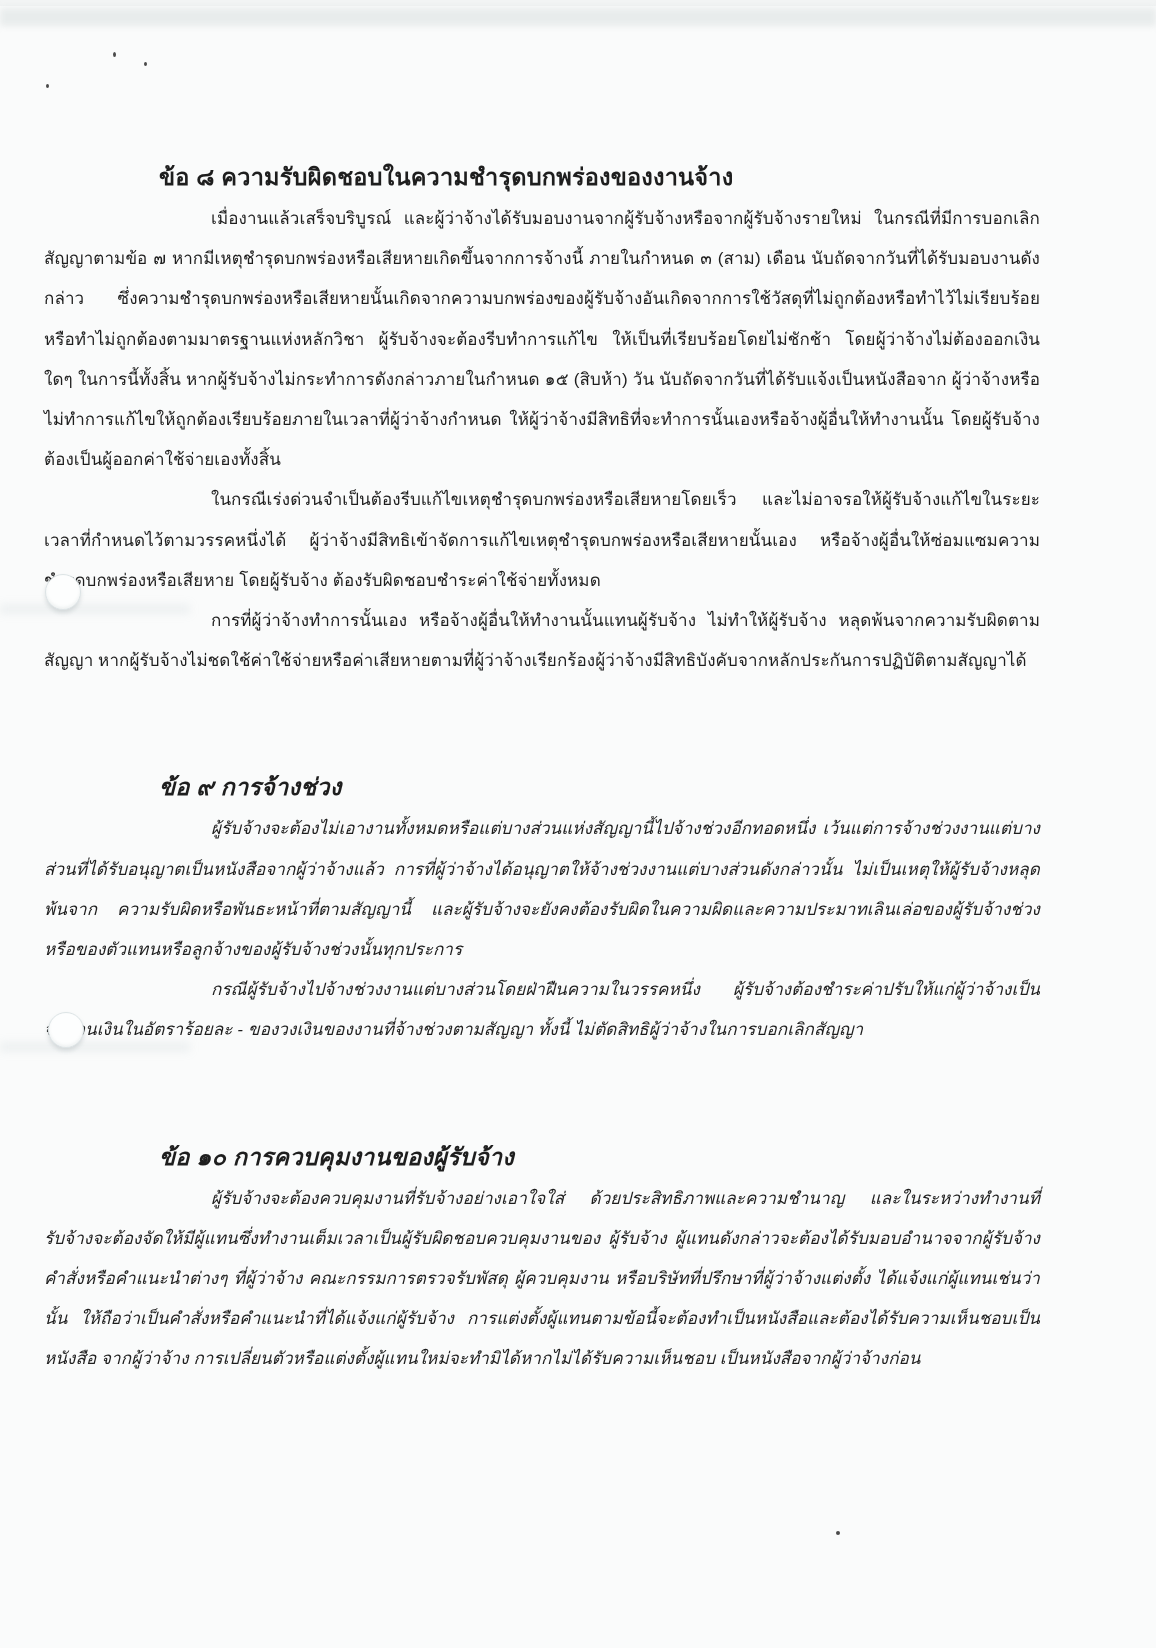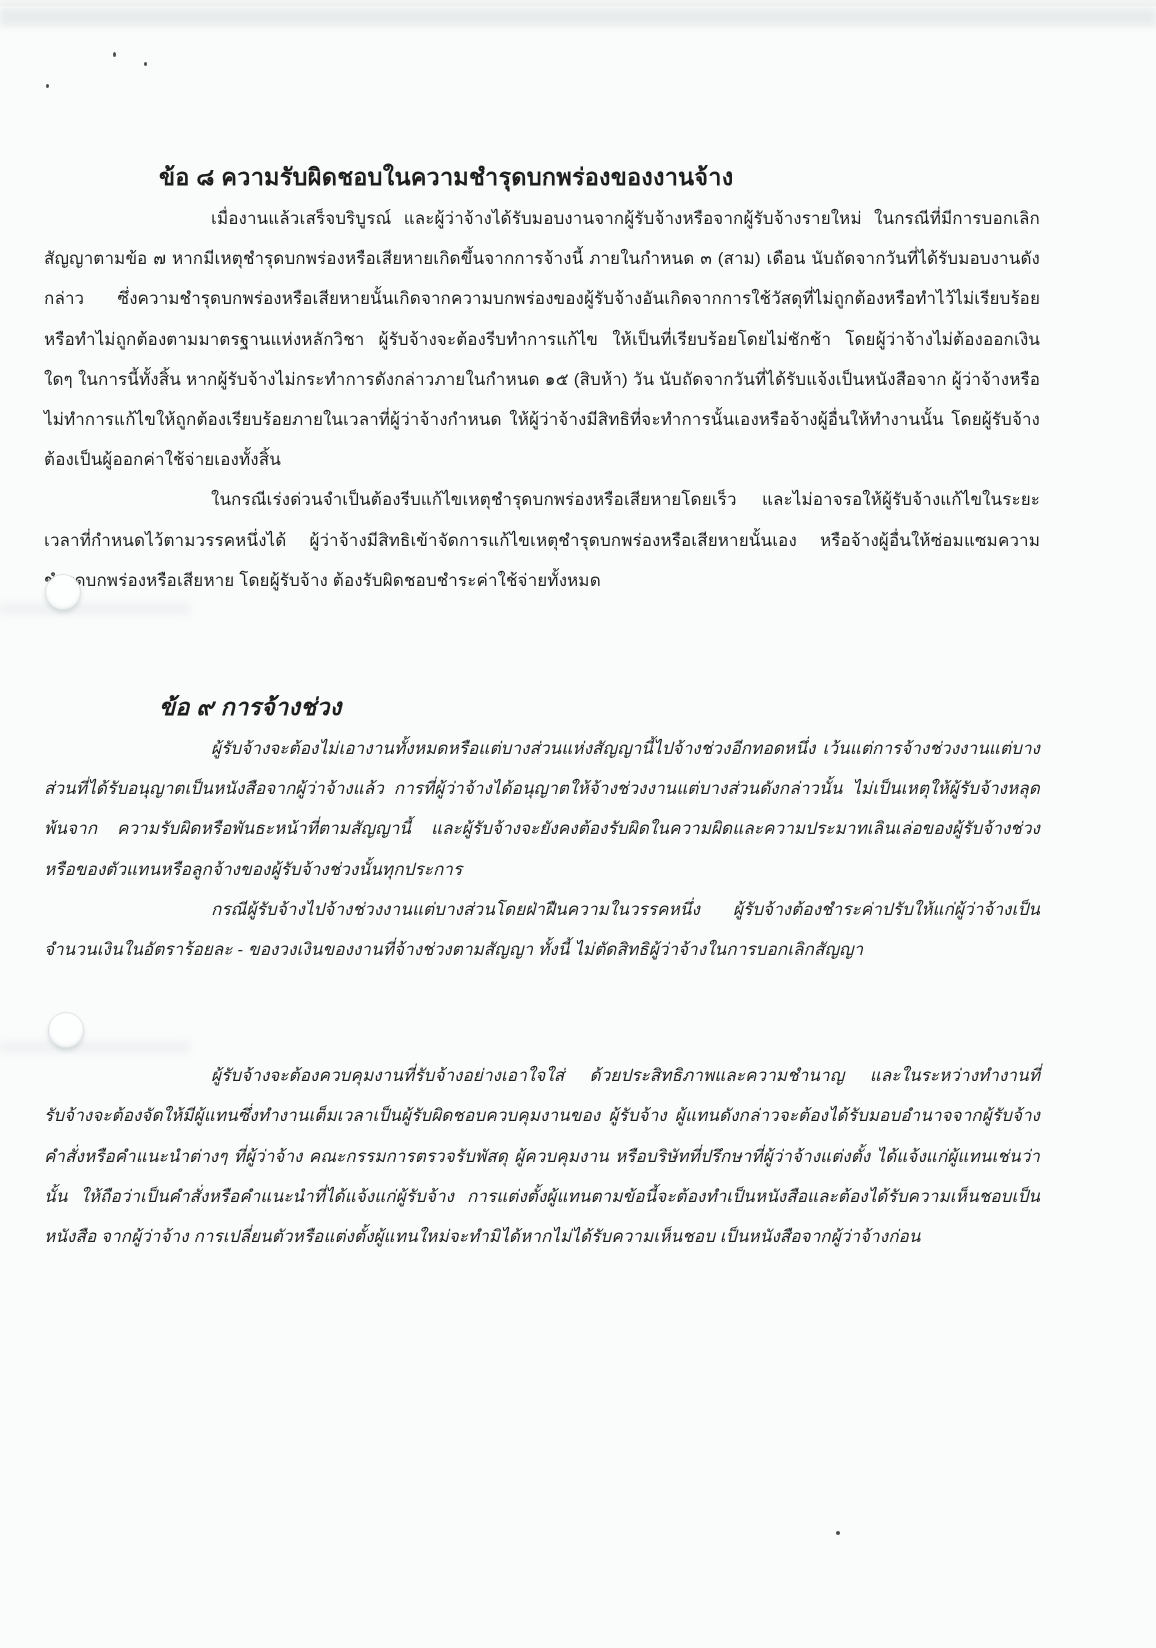--- a/index.html
+++ b/index.html
@@ -104,29 +104,31 @@
 
 <div class="scan-band-2"></div>
 <div class="scan-band"></div>
 
 <div class="doc">
 
   <div class="section">
     <h2 class="sec-heading">ข้อ ๘ ความรับผิดชอบในความชำรุดบกพร่องของงานจ้าง</h2>
     <p class="para">เมื่องานแล้วเสร็จบริบูรณ์ และผู้ว่าจ้างได้รับมอบงานจากผู้รับจ้างหรือจากผู้รับจ้างรายใหม่ ในกรณีที่มีการบอกเลิกสัญญาตามข้อ ๗ หากมีเหตุชำรุดบกพร่องหรือเสียหายเกิดขึ้นจากการจ้างนี้ ภายในกำหนด ๓  (สาม) เดือน นับถัดจากวันที่ได้รับมอบงานดังกล่าว ซึ่งความชำรุดบกพร่องหรือเสียหายนั้นเกิดจากความบกพร่องของผู้รับจ้างอันเกิดจากการใช้วัสดุที่ไม่ถูกต้องหรือทำไว้ไม่เรียบร้อย หรือทำไม่ถูกต้องตามมาตรฐานแห่งหลักวิชา ผู้รับจ้างจะต้องรีบทำการแก้ไข ให้เป็นที่เรียบร้อยโดยไม่ชักช้า โดยผู้ว่าจ้างไม่ต้องออกเงินใดๆ ในการนี้ทั้งสิ้น หากผู้รับจ้างไม่กระทำการดังกล่าวภายในกำหนด ๑๕  (สิบห้า) วัน นับถัดจากวันที่ได้รับแจ้งเป็นหนังสือจาก ผู้ว่าจ้างหรือไม่ทำการแก้ไขให้ถูกต้องเรียบร้อยภายในเวลาที่ผู้ว่าจ้างกำหนด ให้ผู้ว่าจ้างมีสิทธิที่จะทำการนั้นเองหรือจ้างผู้อื่นให้ทำงานนั้น โดยผู้รับจ้างต้องเป็นผู้ออกค่าใช้จ่ายเองทั้งสิ้น</p>
     <p class="para">ในกรณีเร่งด่วนจำเป็นต้องรีบแก้ไขเหตุชำรุดบกพร่องหรือเสียหายโดยเร็ว และไม่อาจรอให้ผู้รับจ้างแก้ไขในระยะเวลาที่กำหนดไว้ตามวรรคหนึ่งได้ ผู้ว่าจ้างมีสิทธิเข้าจัดการแก้ไขเหตุชำรุดบกพร่องหรือเสียหายนั้นเอง หรือจ้างผู้อื่นให้ซ่อมแซมความชำรุดบกพร่องหรือเสียหาย โดยผู้รับจ้าง ต้องรับผิดชอบชำระค่าใช้จ่ายทั้งหมด</p>
+    <p class="para">การที่ผู้ว่าจ้างทำการนั้นเอง หรือจ้างผู้อื่นให้ทำงานนั้นแทนผู้รับจ้าง ไม่ทำให้ผู้รับจ้าง หลุดพ้นจากความรับผิดตามสัญญา หากผู้รับจ้างไม่ชดใช้ค่าใช้จ่ายหรือค่าเสียหายตามที่ผู้ว่าจ้างเรียกร้องผู้ว่าจ้างมีสิทธิบังคับจากหลักประกันการปฏิบัติตามสัญญาได้</p>
   </div>
 
   <div class="section">
     <h2 class="sec-heading">ข้อ ๙ การจ้างช่วง</h2>
     <p class="para">ผู้รับจ้างจะต้องไม่เอางานทั้งหมดหรือแต่บางส่วนแห่งสัญญานี้ไปจ้างช่วงอีกทอดหนึ่ง  เว้นแต่การจ้างช่วงงานแต่บางส่วนที่ได้รับอนุญาตเป็นหนังสือจากผู้ว่าจ้างแล้ว การที่ผู้ว่าจ้างได้อนุญาตให้จ้างช่วงงานแต่บางส่วนดังกล่าวนั้น ไม่เป็นเหตุให้ผู้รับจ้างหลุดพ้นจาก ความรับผิดหรือพันธะหน้าที่ตามสัญญานี้ และผู้รับจ้างจะยังคงต้องรับผิดในความผิดและความประมาทเลินเล่อของผู้รับจ้างช่วง หรือของตัวแทนหรือลูกจ้างของผู้รับจ้างช่วงนั้นทุกประการ</p>
     <p class="para">กรณีผู้รับจ้างไปจ้างช่วงงานแต่บางส่วนโดยฝ่าฝืนความในวรรคหนึ่ง ผู้รับจ้างต้องชำระค่าปรับให้แก่ผู้ว่าจ้างเป็นจำนวนเงินในอัตราร้อยละ -   ของวงเงินของงานที่จ้างช่วงตามสัญญา ทั้งนี้ ไม่ตัดสิทธิผู้ว่าจ้างในการบอกเลิกสัญญา</p>
   </div>
 
   <div class="section">
+    <h2 class="sec-heading">ข้อ ๑๐ การควบคุมงานของผู้รับจ้าง</h2>
     <p class="para">ผู้รับจ้างจะต้องควบคุมงานที่รับจ้างอย่างเอาใจใส่  ด้วยประสิทธิภาพและความชำนาญ  และในระหว่างทำงานที่รับจ้างจะต้องจัดให้มีผู้แทนซึ่งทำงานเต็มเวลาเป็นผู้รับผิดชอบควบคุมงานของ ผู้รับจ้าง ผู้แทนดังกล่าวจะต้องได้รับมอบอำนาจจากผู้รับจ้าง คำสั่งหรือคำแนะนำต่างๆ ที่ผู้ว่าจ้าง คณะกรรมการตรวจรับพัสดุ ผู้ควบคุมงาน  หรือบริษัทที่ปรึกษาที่ผู้ว่าจ้างแต่งตั้ง ได้แจ้งแก่ผู้แทนเช่นว่านั้น ให้ถือว่าเป็นคำสั่งหรือคำแนะนำที่ได้แจ้งแก่ผู้รับจ้าง การแต่งตั้งผู้แทนตามข้อนี้จะต้องทำเป็นหนังสือและต้องได้รับความเห็นชอบเป็นหนังสือ จากผู้ว่าจ้าง การเปลี่ยนตัวหรือแต่งตั้งผู้แทนใหม่จะทำมิได้หากไม่ได้รับความเห็นชอบ เป็นหนังสือจากผู้ว่าจ้างก่อน</p>
 
   </div>
 
 </div>
 
 <div class="fold-shadow f1"></div>
 <div class="fold-shadow f2"></div>
 <div class="punch-hole top"></div>
 <div class="punch-hole bottom"></div>

